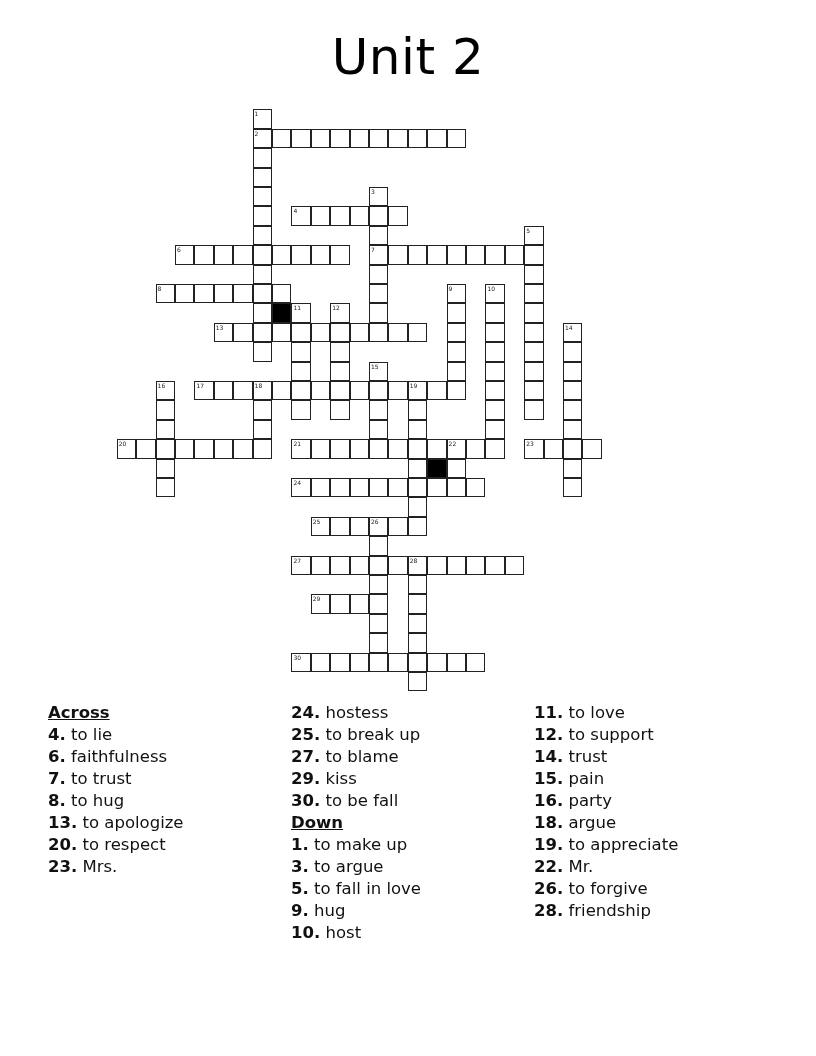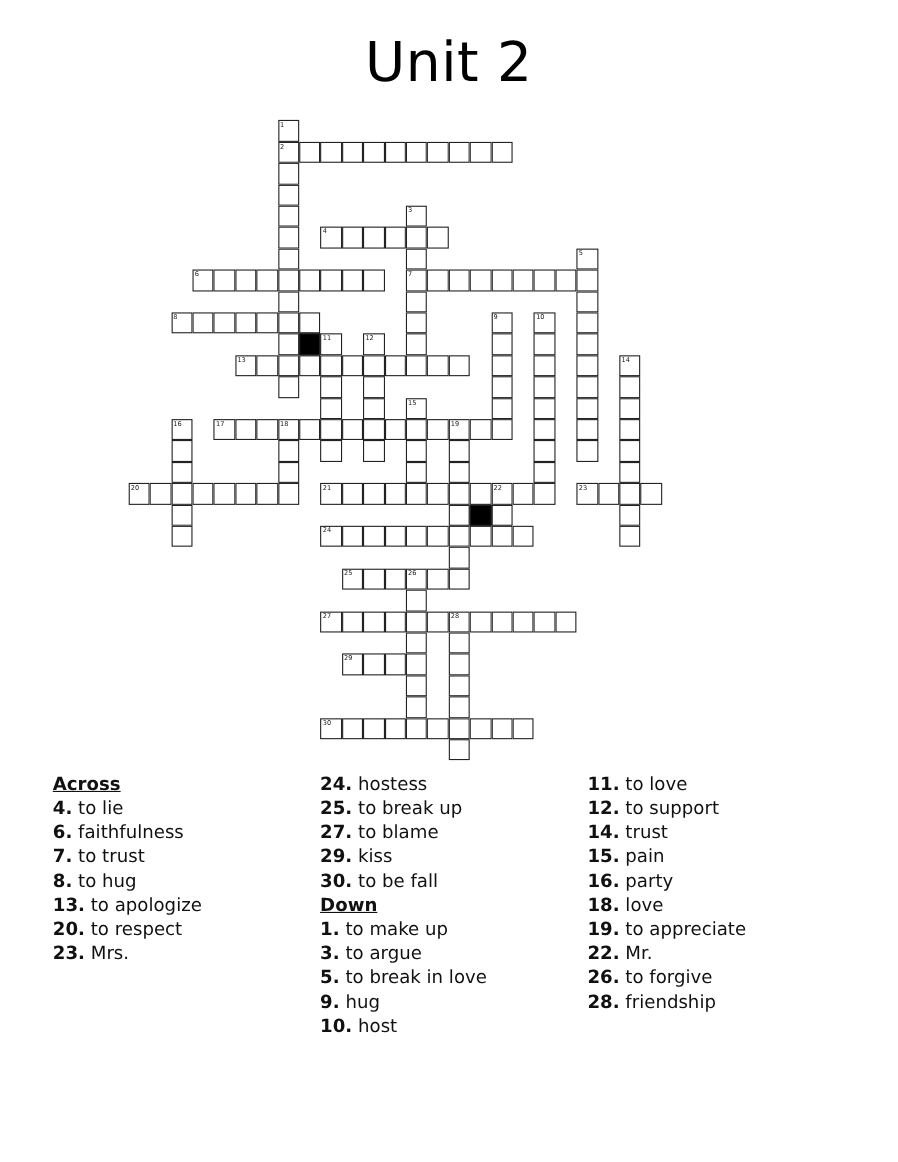--- a/index.html
+++ b/index.html
@@ -311,29 +311,29 @@
 
 <div class="clues col2">
   <div class="clue"><span class="n">24.</span> <span>hostess</span></div>
   <div class="clue"><span class="n">25.</span> <span>to break up</span></div>
   <div class="clue"><span class="n">27.</span> <span>to blame</span></div>
   <div class="clue"><span class="n">29.</span> <span>kiss</span></div>
   <div class="clue"><span class="n">30.</span> <span>to be fall</span></div>
   <div class="heading">Down</div>
   <div class="clue"><span class="n">1.</span> <span>to make up</span></div>
   <div class="clue"><span class="n">3.</span> <span>to argue</span></div>
-  <div class="clue"><span class="n">5.</span> <span>to break in love</span></div>
+  <div class="clue"><span class="n">5.</span> <span>to fall in love</span></div>
   <div class="clue"><span class="n">9.</span> <span>hug</span></div>
   <div class="clue"><span class="n">10.</span> <span>host</span></div>
 </div>
 
 <div class="clues col3">
   <div class="clue"><span class="n">11.</span> <span>to love</span></div>
   <div class="clue"><span class="n">12.</span> <span>to support</span></div>
   <div class="clue"><span class="n">14.</span> <span>trust</span></div>
   <div class="clue"><span class="n">15.</span> <span>pain</span></div>
   <div class="clue"><span class="n">16.</span> <span>party</span></div>
-  <div class="clue"><span class="n">18.</span> <span>love</span></div>
+  <div class="clue"><span class="n">18.</span> <span>argue</span></div>
   <div class="clue"><span class="n">19.</span> <span>to appreciate</span></div>
   <div class="clue"><span class="n">22.</span> <span>Mr.</span></div>
   <div class="clue"><span class="n">26.</span> <span>to forgive</span></div>
   <div class="clue"><span class="n">28.</span> <span>friendship</span></div>
 </div>
 
 </body></html>

